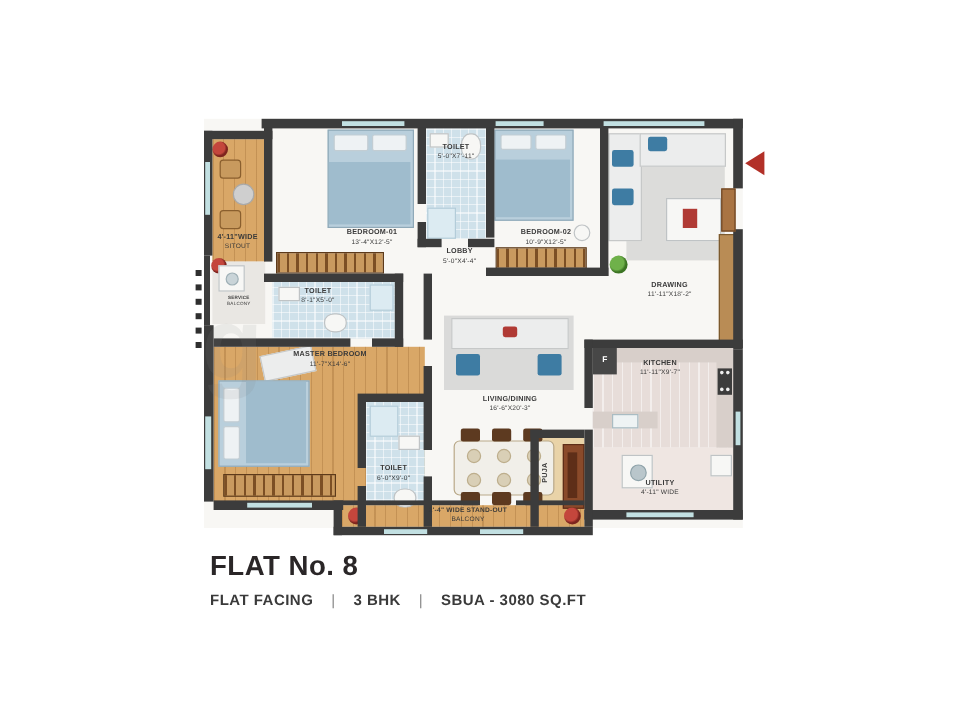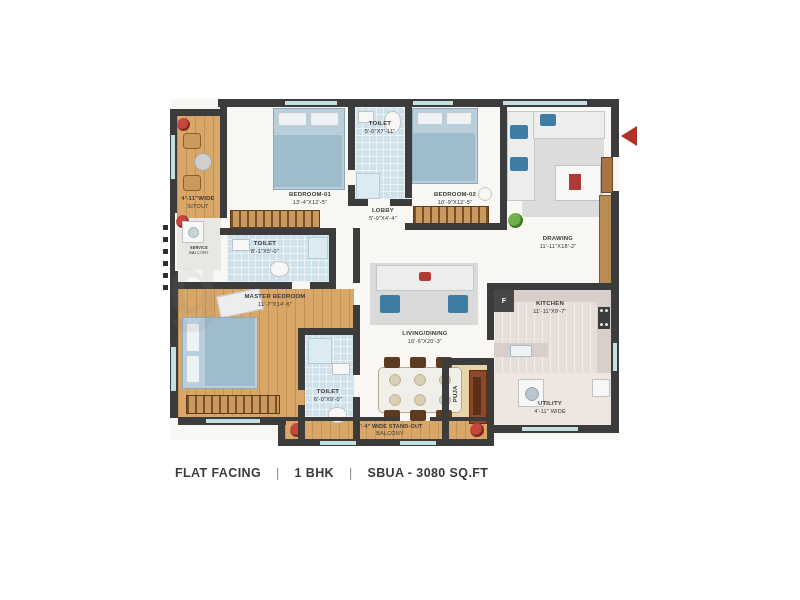--- a/index.html
+++ b/index.html
@@ -279,22 +279,23 @@
       <span>2'-4" WIDE STAND-OUT</span>
       <span class="dims" style="font-size:5.5px;">BALCONY</span>
     </div>
   </div>
 
   <div id="entry-arrow"></div>
 
   <div class="wm" style="left:168px;top:238px;font-size:84px;">g</div>
 
   <div id="title-block">
+    <div id="page-title">FLAT No. 8</div>
     <div id="page-subtitle">
       <span>FLAT FACING</span>
       <span class="sep">|</span>
-      <span>1 BHK</span>
+      <span>3 BHK</span>
       <span class="sep">|</span>
       <span>SBUA - 3080 SQ.FT</span>
     </div>
   </div>
 
 </div>
 
 </body></html>

